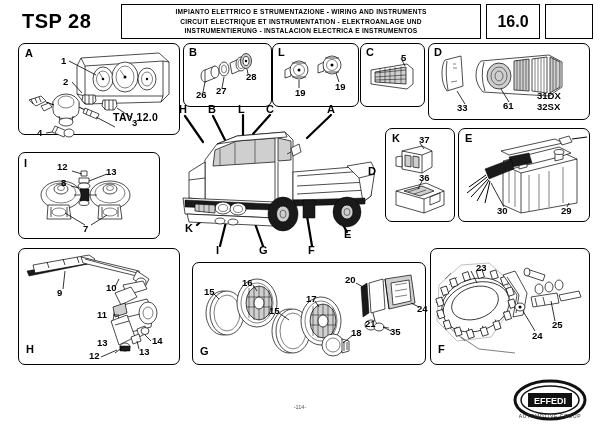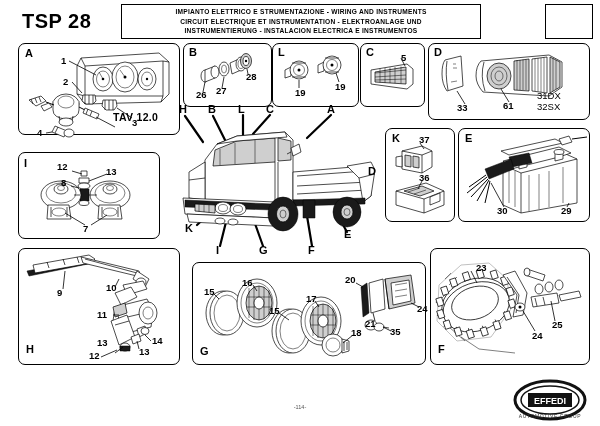--- a/index.html
+++ b/index.html
@@ -16,21 +16,21 @@
       display:flex;align-items:center;justify-content:center;font-size:16px;font-weight:bold;}
   .hdr-blank{position:absolute;left:537px;top:0;width:46px;height:33px;border:1px solid #000;}
 
   
   .panel{position:absolute;border:1px solid #000;border-radius:7px;background:#fff;}
   .plabel{position:absolute;font-size:11px;font-weight:bold;}
 
   .num{position:absolute;font-size:9.5px;font-weight:bold;font-family:"Liberation Sans",sans-serif;}
   .callout{position:absolute;font-size:11px;font-weight:bold;}
   .tav{position:absolute;font-size:10.5px;font-weight:bold;letter-spacing:.3px;}
-  .sidecode{position:absolute;font-size:9.5px;font-weight:normal;line-height:11px;}
+  .sidecode{position:absolute;font-size:9.5px;font-weight:bold;line-height:11px;}
 
   svg{display:block;overflow:visible;}
   .ln{stroke:#000;stroke-width:.7;fill:none;}
   .ln2{stroke:#000;stroke-width:1;fill:none;}
   .thin{stroke:#000;stroke-width:.5;fill:none;}
   .fillw{fill:#fff;stroke:#000;stroke-width:.7;}
   .fillgg{fill:#cfcfcf;stroke:#000;stroke-width:.7;}
   .fillk{fill:#1a1a1a;stroke:#000;stroke-width:.5;}
   .leader{stroke:#000;stroke-width:.8;fill:none;}
   .leaderthick{stroke:#000;stroke-width:2.2;fill:none;stroke-linecap:round;}
@@ -47,20 +47,21 @@
 
 <div class="page">
 
   <div class="hdr">
     <div class="hdr-code">TSP 28</div>
     <div class="hdr-titlebox">
       <div class="hdr-line">IMPIANTO ELETTRICO E STRUMENTAZIONE - WIRING AND INSTRUMENTS</div>
       <div class="hdr-line">CIRCUIT ELECTRIQUE ET INSTRUMENTATION - ELEKTROANLAGE UND</div>
       <div class="hdr-line">INSTRUMENTIERUNG - INSTALACION ELECTRICA E INSTRUMENTOS</div>
     </div>
+    <div class="hdr-num">16.0</div>
     <div class="hdr-blank"></div>
   </div>
 
   <div class="panel" style="left:18px;top:43px;width:160px;height:90px;">
     <div class="plabel" style="left:6px;top:3px;">A</div>
     <svg width="160" height="90" style="position:absolute;left:0;top:0;">
 
       <path class="fillw" d="M62 14 L140 9 L150 18 L150 50 L142 58 L66 60 L58 50 L58 22 Z"></path>
       <path class="ln" d="M62 14 L66 22 L66 52 L58 50"></path>
       <path class="ln" d="M66 22 L144 17 L150 18"></path>

